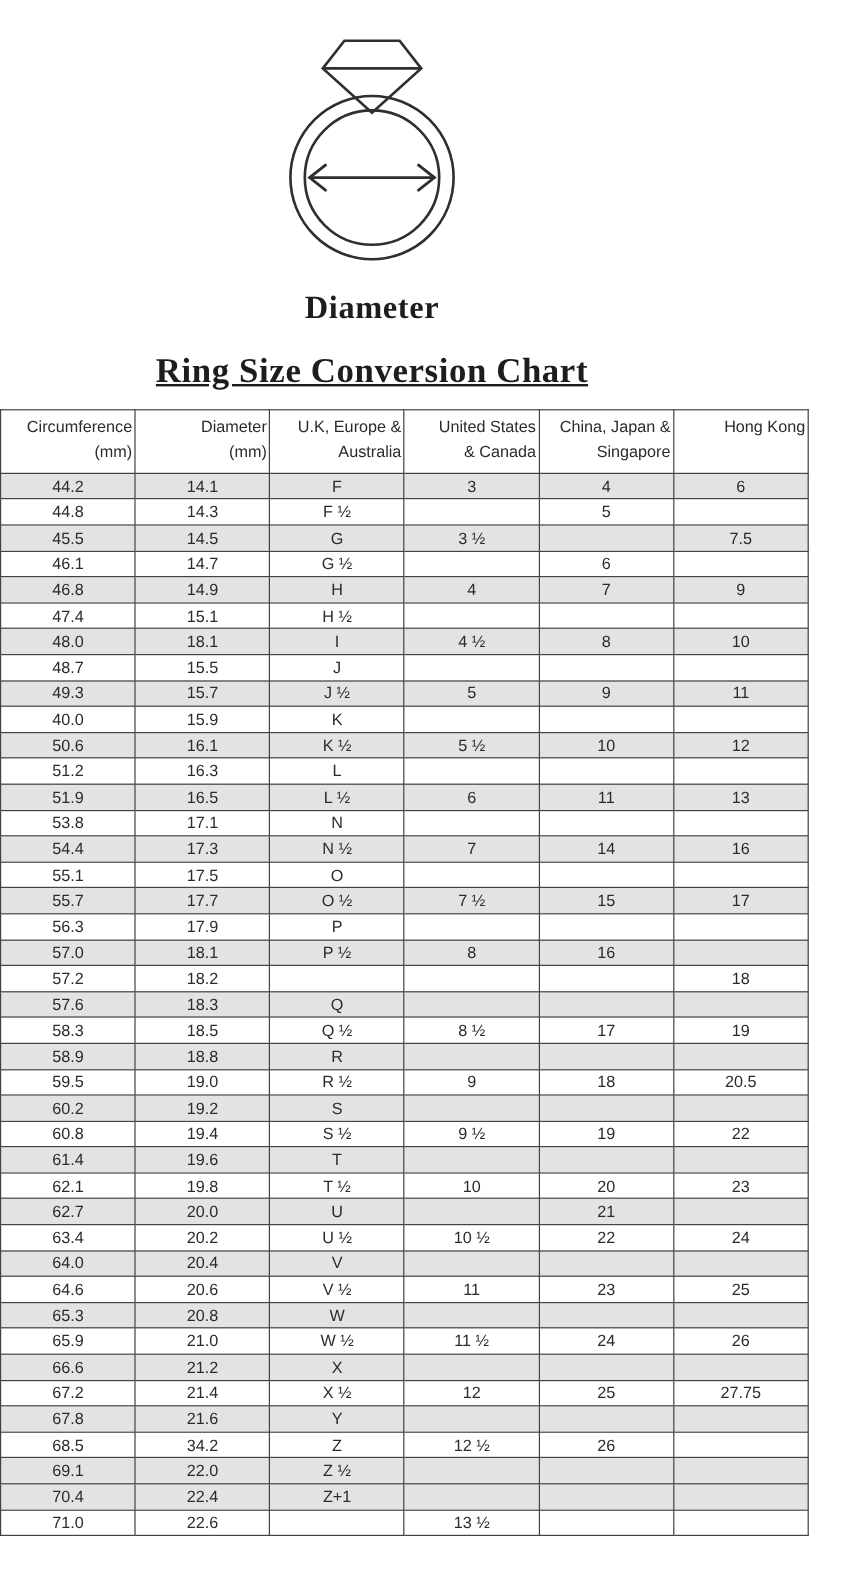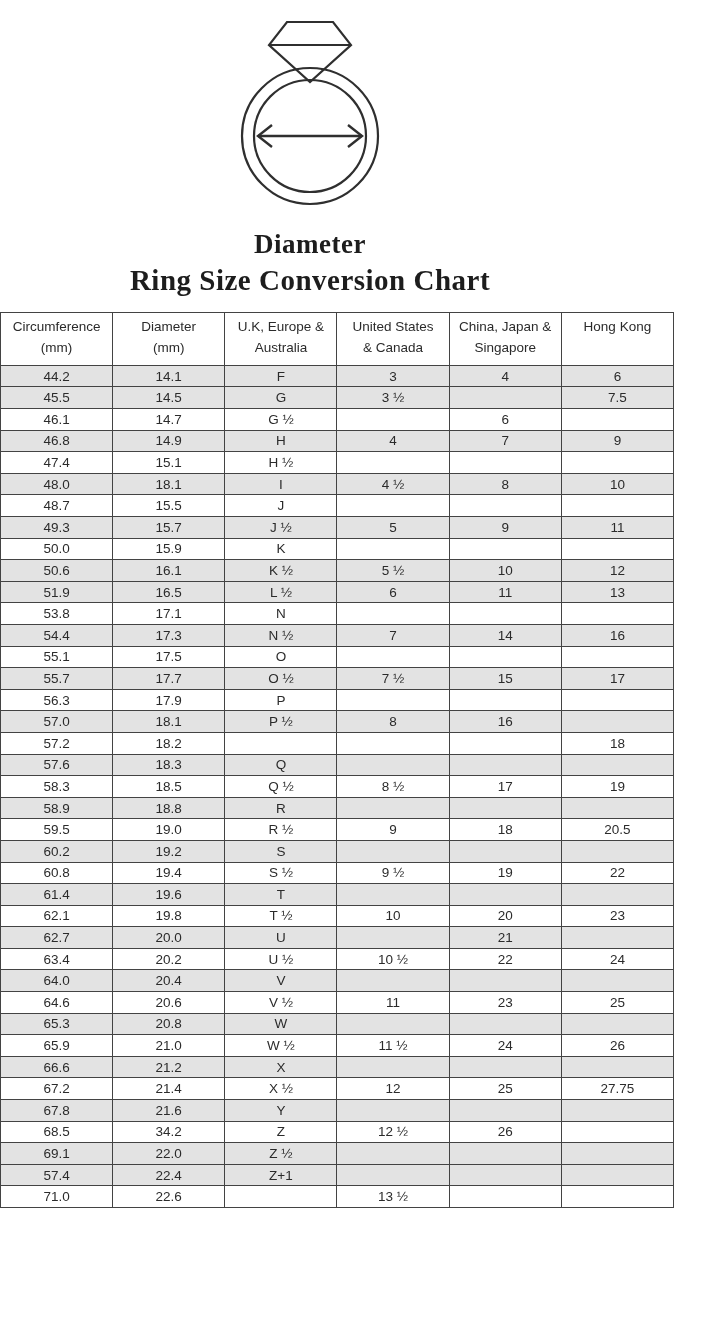--- a/index.html
+++ b/index.html
@@ -13,21 +13,21 @@
   html, body { background: var(--bg); }
   body {
     width: 720px;
     font-family: "Liberation Sans", sans-serif;
     color: var(--text);
   }
   .page {
     width: 620px;
     min-height: 1329px;
     background: var(--bg);
-    padding-top: 9px;
+    padding-top: 21px;
   }
   .illustration-wrap {
     display: flex;
     justify-content: center;
   }
   .caption {
     text-align: center;
     font-family: "Liberation Serif", serif;
     font-weight: 700;
     font-size: 27px;
@@ -35,41 +35,43 @@
     color: var(--title);
     margin-top: 14px;
   }
   .chart-title {
     text-align: center;
     font-family: "Liberation Serif", serif;
     font-weight: 700;
     font-size: 29px;
     letter-spacing: 0.5px;
     color: var(--title);
-    margin-top: 4px;
+    margin-top: 21px;
+    text-decoration: underline;
   }
   .size-table {
     border-collapse: collapse;
     table-layout: fixed;
     width: 674px;
     margin: 15px auto 12px;
   }
   .size-table th,
   .size-table td {
     border: 1.6px solid var(--border);
     text-align: center;
     font-size: 13.5px;
     color: var(--text);
   }
   .size-table th {
     font-weight: normal;
     vertical-align: top;
     padding: 4px 2px 6px;
     line-height: 1.55;
     background: var(--bg);
+    text-align: right;
   }
   .size-table td {
     height: 21.6px;
     padding: 0 2px;
     background: var(--bg);
   }
   .size-table tr.shaded td {
     background: var(--shade);
   }
 </style>
@@ -129,20 +131,28 @@
     </thead>
     <tbody id="table-body">
         <tr class="shaded">
           <td>44.2</td>
           <td>14.1</td>
           <td>F</td>
           <td>3</td>
           <td>4</td>
           <td>6</td>
         </tr>
+        <tr>
+          <td>44.8</td>
+          <td>14.3</td>
+          <td>F ½</td>
+          <td></td>
+          <td>5</td>
+          <td></td>
+        </tr>
         <tr class="shaded">
           <td>45.5</td>
           <td>14.5</td>
           <td>G</td>
           <td>3 ½</td>
           <td></td>
           <td>7.5</td>
         </tr>
         <tr>
           <td>46.1</td>
@@ -186,35 +196,43 @@
         </tr>
         <tr class="shaded">
           <td>49.3</td>
           <td>15.7</td>
           <td>J ½</td>
           <td>5</td>
           <td>9</td>
           <td>11</td>
         </tr>
         <tr>
-          <td>50.0</td>
+          <td>40.0</td>
           <td>15.9</td>
           <td>K</td>
           <td></td>
           <td></td>
           <td></td>
         </tr>
         <tr class="shaded">
           <td>50.6</td>
           <td>16.1</td>
           <td>K ½</td>
           <td>5 ½</td>
           <td>10</td>
           <td>12</td>
         </tr>
+        <tr>
+          <td>51.2</td>
+          <td>16.3</td>
+          <td>L</td>
+          <td></td>
+          <td></td>
+          <td></td>
+        </tr>
         <tr class="shaded">
           <td>51.9</td>
           <td>16.5</td>
           <td>L ½</td>
           <td>6</td>
           <td>11</td>
           <td>13</td>
         </tr>
         <tr>
           <td>53.8</td>
@@ -418,21 +436,21 @@
         </tr>
         <tr class="shaded">
           <td>69.1</td>
           <td>22.0</td>
           <td>Z ½</td>
           <td></td>
           <td></td>
           <td></td>
         </tr>
         <tr class="shaded">
-          <td>57.4</td>
+          <td>70.4</td>
           <td>22.4</td>
           <td>Z+1</td>
           <td></td>
           <td></td>
           <td></td>
         </tr>
         <tr>
           <td>71.0</td>
           <td>22.6</td>
           <td></td>

